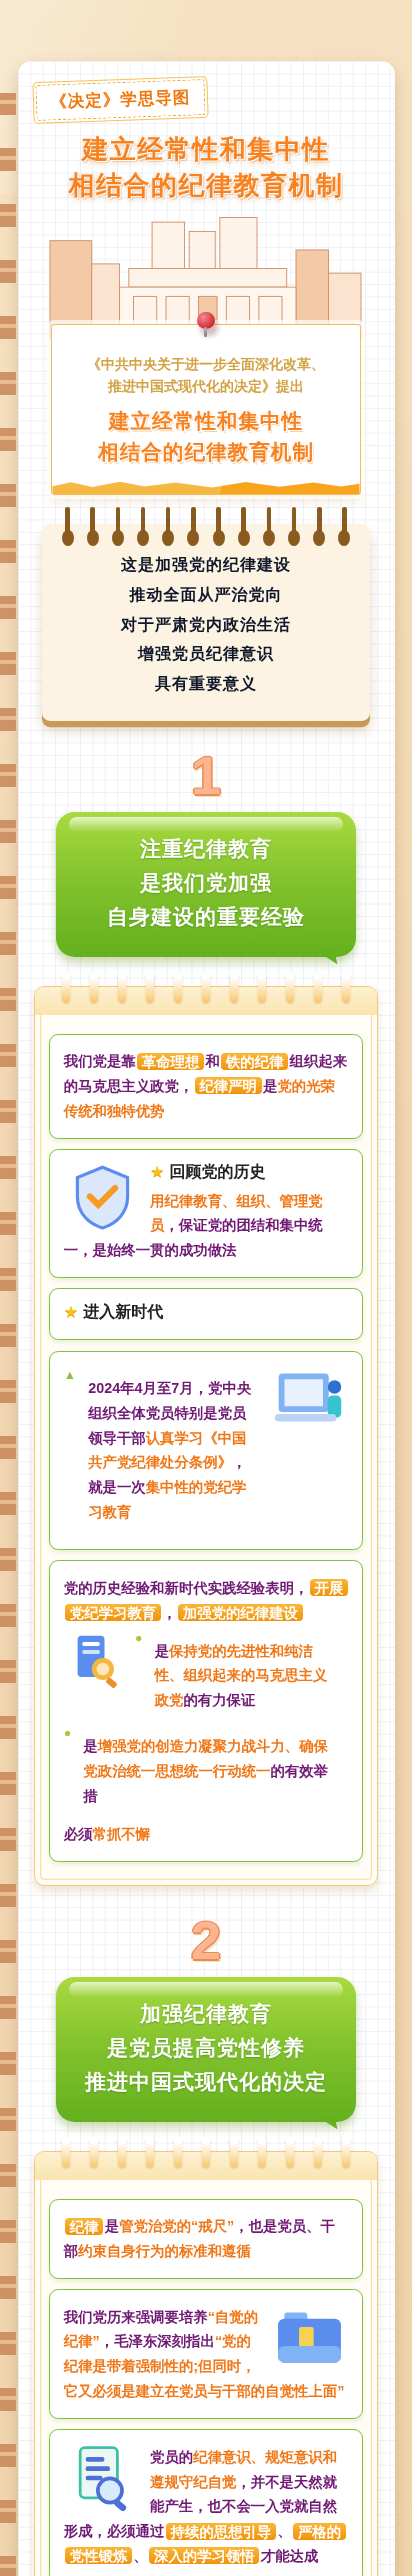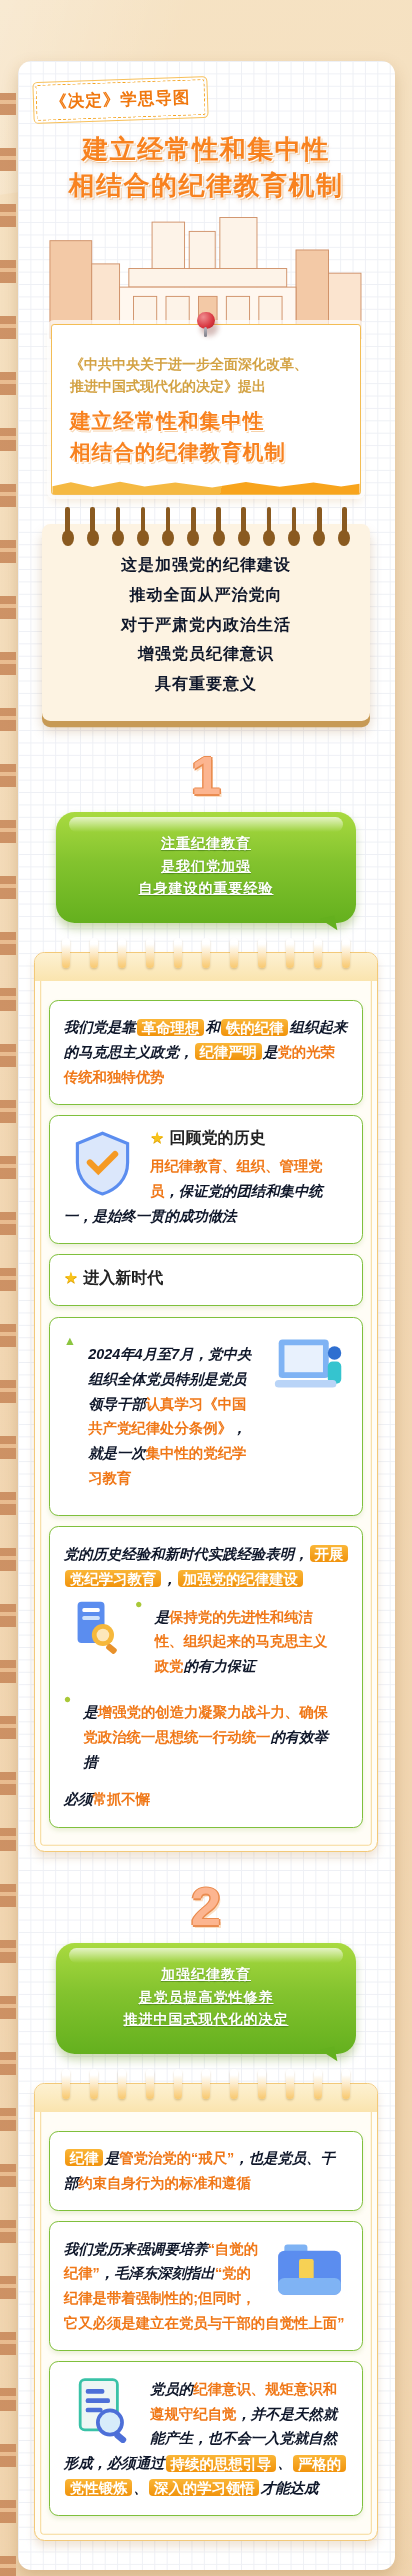--- a/index.html
+++ b/index.html
@@ -28,21 +28,21 @@
   
   .main-title{margin:9.3px 0 3.1px;text-align:center;line-height:1.35;}
   .main-title .tl{display:block;font-size:26px;letter-spacing:1.5px;color:#f8821f;
     text-shadow:1px 1px 0 #ffffff,2.1px 2.1px 0 rgba(233,140,40,.35),0 3.1px 5.2px rgba(180,90,10,.25);}
   
   .city{height:139px;margin:2.1px 5.2px 0;position:relative;}
   .city svg{width:100%;height:100%;}
   
   .quote-card{position:relative;margin:-20.6px 20.6px 0;background:#fff;border:1px solid #f3bd55;border-radius:3.1px;
     box-shadow:0 0 0 4.1px rgba(255,255,255,.7),0 5.2px 9.3px rgba(190,120,30,.18);
-    padding:27px 17.5px 15.5px;z-index:2;}
+    padding:27px 17.5px 15.5px;text-align:center;z-index:2;}
   .pin-red{position:absolute;top:-13.4px;left:50%;margin-left:-8.8px;width:17.5px;height:17.5px;border-radius:50%;
     background:radial-gradient(circle at 35% 30%,#ef8d90,#d8353f 60%,#a61f2b);box-shadow:3.1px 7.2px 5.2px rgba(120,40,30,.3);}
   .pin-red::after{content:'';position:absolute;left:7.2px;top:15.5px;width:3.1px;height:9.3px;background:linear-gradient(#b8b8c0,#7e7e88);border-radius:1.5px;}
   .q-intro{margin:2.1px 0 8.2px;font-size:14px;line-height:1.55;color:#d3a243;}
   .q-title span{display:block;font-size:20.6px;line-height:1.5;letter-spacing:1px;color:#f8821f;
     text-shadow:1px 1px 0 #fff,1.5px 2.1px 0 rgba(233,140,40,.4);}
   .torn{height:13.4px;margin:13.4px -17.5px -15.5px;background:
     linear-gradient(100deg,#f5b942 0 55%,#f8a41c 55% 100%);
     clip-path:polygon(0 40%,6% 10%,13% 45%,22% 5%,30% 42%,40% 12%,52% 48%,63% 8%,74% 44%,85% 12%,94% 42%,100% 20%,100% 100%,0 100%);}
   
@@ -55,34 +55,34 @@
   
   .sec-num{text-align:center;font-size:54px;margin:23px 0 3.1px;color:#fcb590;
     text-shadow:1.5px 0 0 #ea8c50,-1.5px 0 0 #ea8c50,0 1.5px 0 #ea8c50,0 -1.5px 0 #ea8c50,2.1px 3.1px 0 rgba(250,220,190,.9);}
   
   .bubble{position:relative;margin:5.2px 25px 29px;background:linear-gradient(180deg,#a9da40,#83c32e 45%,#64b01e);
     border-radius:18.5px;padding:20.6px 15.5px 23px;text-align:center;box-shadow:0 5.2px 8.2px rgba(110,150,40,.35);}
   .bubble::before{content:'';position:absolute;left:13.4px;right:13.4px;top:5.2px;height:15.5px;border-radius:8.2px;
     background:linear-gradient(180deg,rgba(255,255,255,.7),rgba(255,255,255,0));}
   .bubble::after{content:'';position:absolute;right:20.6px;bottom:-9.3px;width:0;height:0;
     border-left:15.5px solid transparent;border-top:15.5px solid #64b01e;transform:rotate(-12deg);}
-  .bubble div{font-size:14px;line-height:1.62;color:#fff;letter-spacing:1px;text-shadow:0 1px 1.5px rgba(60,110,20,.45);text-decoration:underline;}
+  .bubble div{font-size:21px;line-height:1.62;color:#fff;letter-spacing:1px;text-shadow:0 1px 1.5px rgba(60,110,20,.45);}
   
   .panel{position:relative;margin:0 3.1px 5.2px;border:1px solid #f3c979;border-radius:10.3px;background:#fffdf6;
     box-shadow:inset 0 0 0 5.2px #fffdf6,inset 0 0 0 6.2px #f6d896,0 5.2px 8.2px rgba(170,110,40,.18);}
   .loops{position:absolute;top:-15.5px;left:0;right:0;display:flex;justify-content:space-between;padding:0 27px;z-index:3;}
   .loop{width:7.7px;height:30px;border-radius:5.2px;background:linear-gradient(180deg,#fff 20%,#f8c86e);
     box-shadow:0 1.5px 2.1px rgba(150,100,20,.3);}
   .panel-head{height:28px;background:linear-gradient(180deg,#fdf1d2,#fae4ae);border-radius:9.3px 9.3px 0 0;}
   .panel-body{padding:8.2px 10.3px 13.4px;}
   
   .card{background:#fff;border:1.5px solid #7fc03c;border-radius:9.3px;padding:11.3px 13.4px;margin:10.3px 4.1px;
     box-shadow:0 2.1px 4.1px rgba(130,170,60,.15);display:flow-root;}
   .rich{margin:3.1px 0;font-size:14.4px;line-height:1.72;color:#333;}
-  .seg-n{color:#0f172a;font-style:italic;}
+  .seg-n{color:#701a75;}
   .seg-o{color:#f07818;}
   .seg-hl{background:linear-gradient(180deg,#fab637,#f1930c);color:#fff;border-radius:4px;padding:0.5px 4.6px;margin:0 1.5px;
     box-decoration-break:clone;-webkit-box-decoration-break:clone;}
   .card-title{margin:1px 0 5.2px;font-size:16px;color:#222;}
   .mk{margin-right:5.2px;}
   .mk-star{color:#f8c31c;text-shadow:0 0.5px 0 #d99b00;}
   .mk-tri{color:#8bc53f;font-size:12.4px;margin-right:4.1px;}
   .mk-dot{color:#a9c838;font-size:12.4px;margin-right:4.1px;}
   .brow{display:flex;align-items:flex-start;margin:5.2px 0;}
   .brow .rich{margin:8px;}

